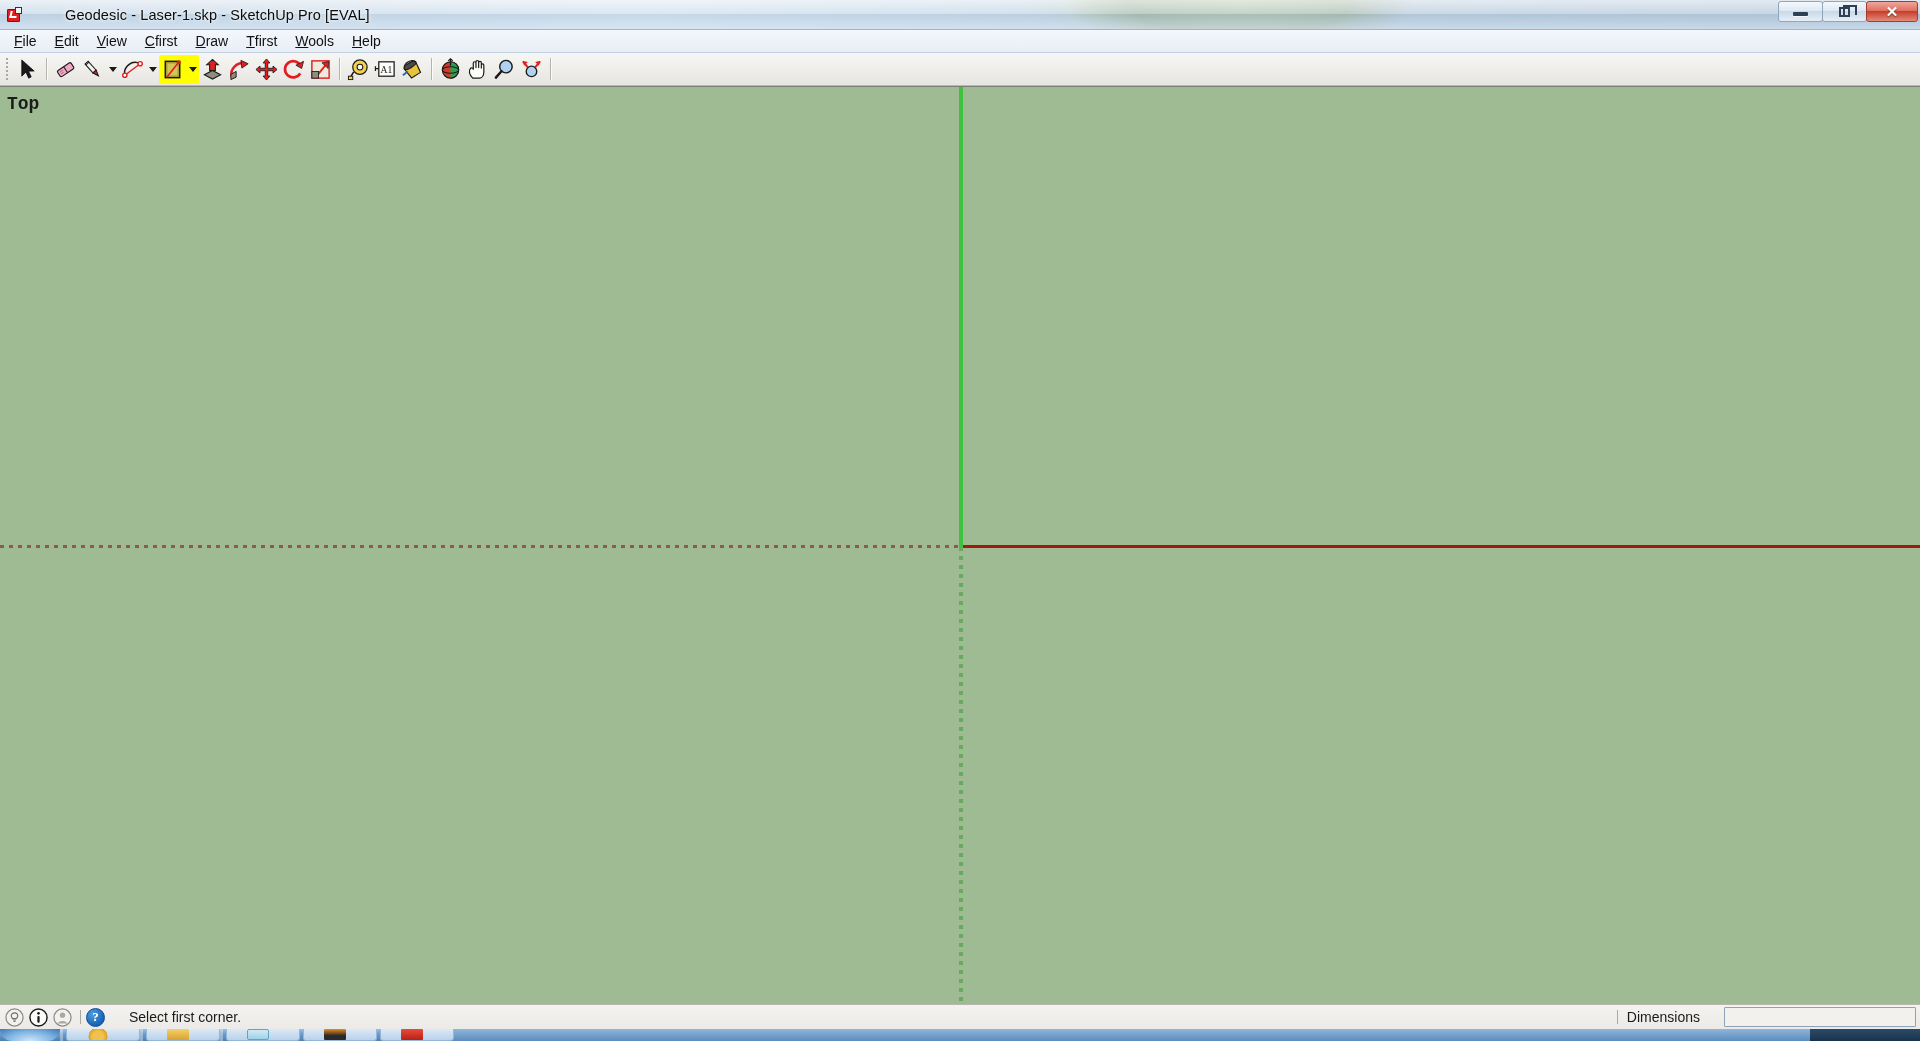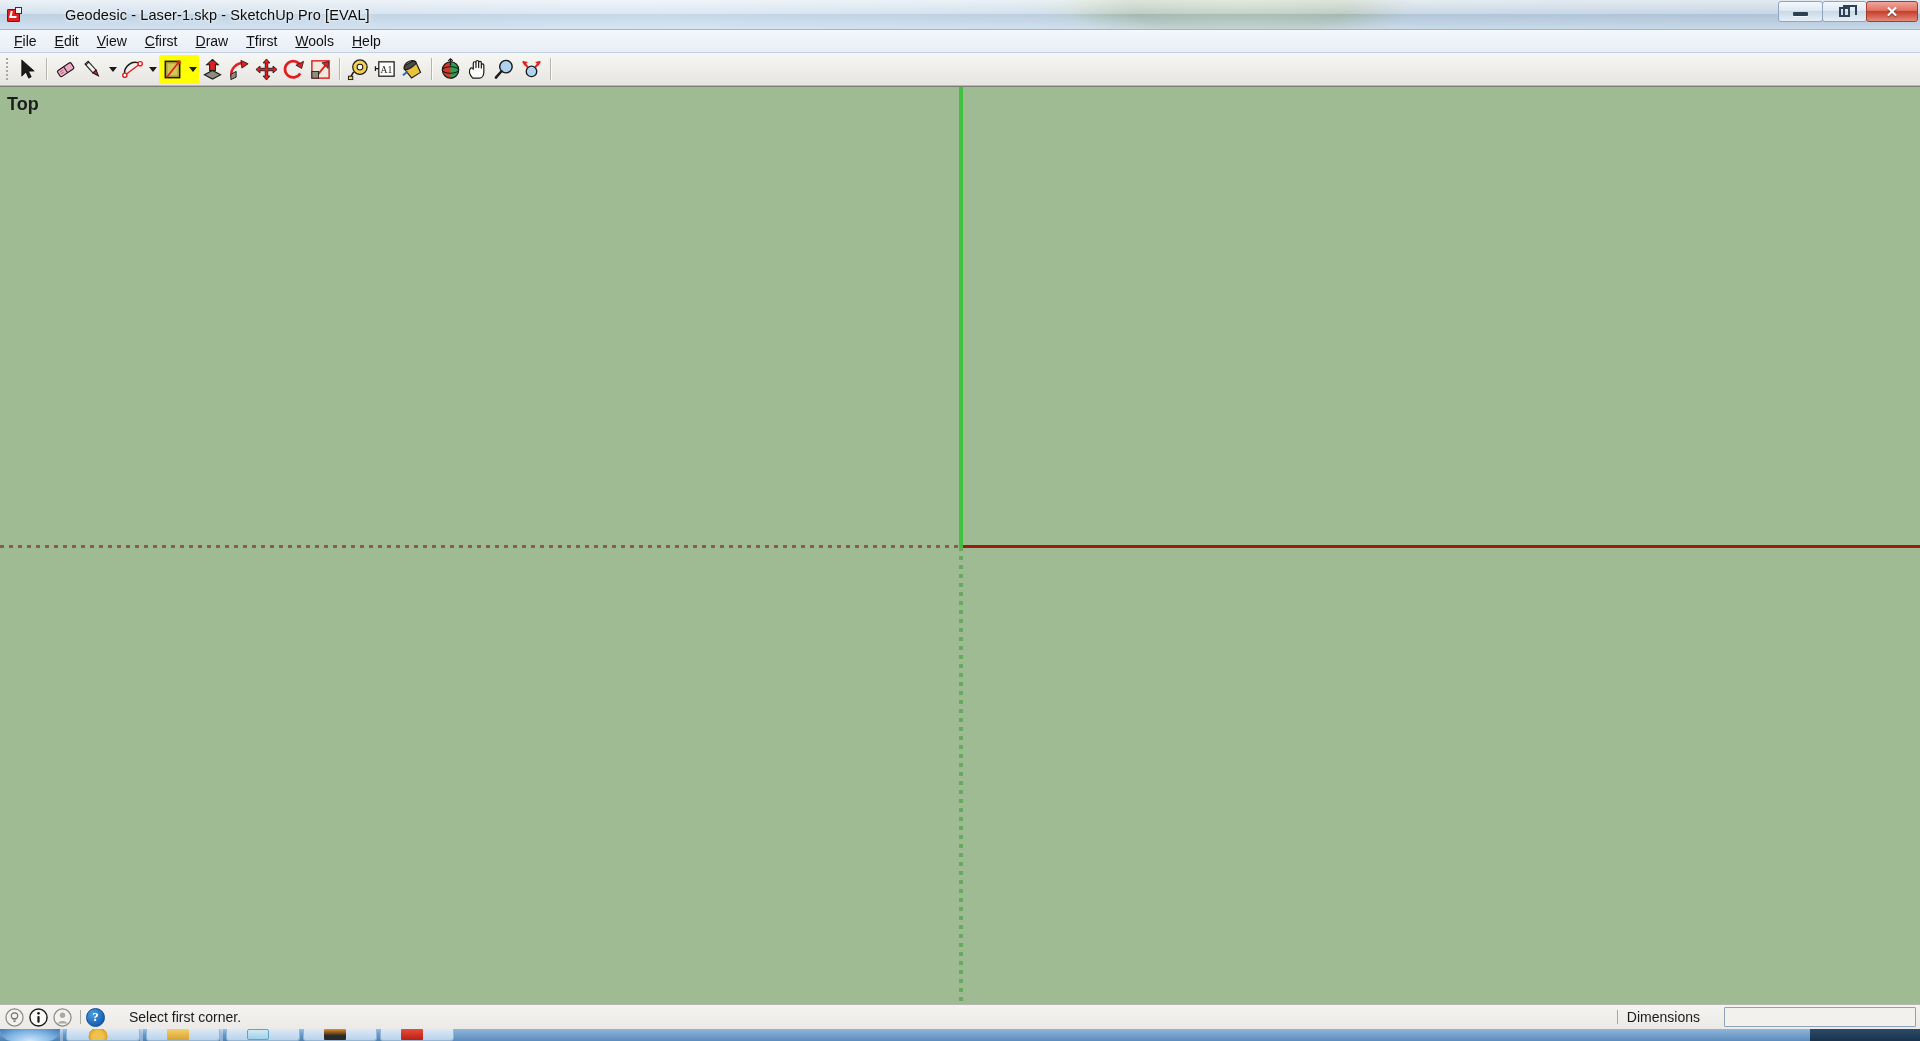--- a/index.html
+++ b/index.html
@@ -121,21 +121,21 @@
 
   
   .viewport{
     position:absolute; left:0; top:86px; width:1920px; height:918px;
     background:#9fbb94;
     border-top:1px solid #7d7d78;
     overflow:hidden;
   }
   .view-label{
     position:absolute; left:7px; top:7px;
-    font-family:Liberation Sans, sans-serif;
+    font-family:Liberation Mono, monospace;
     font-size:18px; color:#1c1c1c; font-weight:600;
   }
   
   .axis-green-solid{
     position:absolute; left:959px; top:0px; width:4px; height:460px;
     background:#3ec23e;
   }
   .axis-green-dot{
     position:absolute; left:959px; top:460px; width:4px; height:458px;
     background:repeating-linear-gradient(180deg,#6aa861 0 4px, rgba(0,0,0,0) 4px 9px);

